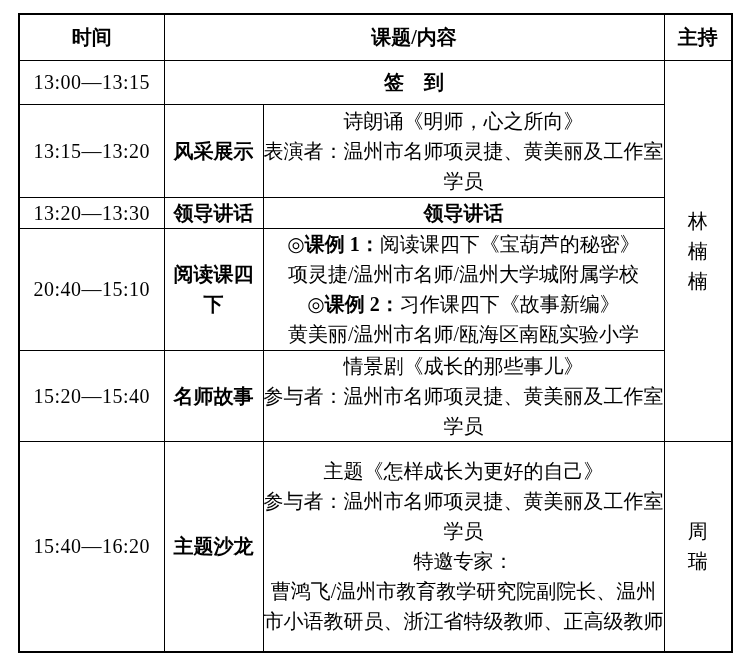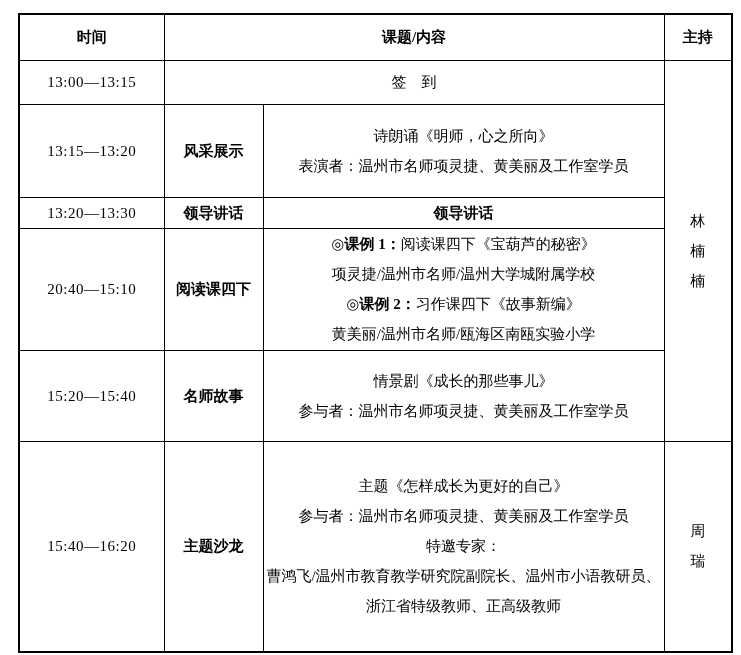--- a/index.html
+++ b/index.html
@@ -26,21 +26,21 @@
     top: 13px;
     width: 713px;
     border-collapse: collapse;
     table-layout: fixed;
     border: 2px solid #000000;
   }
   table.schedule td {
     border: 1px solid #000000;
     padding: 0;
     vertical-align: middle;
-    font-size: 15px;
+    font-size: 20px;
     line-height: 30px;
     overflow: hidden;
     text-align: center;
   }
   td.bold, .b { font-weight: bold; }
   td.time-cell {
     text-align: center;
     font-size: 19px;
     letter-spacing: 0.5px;
     white-space: nowrap;
@@ -61,21 +61,21 @@
     white-space: pre-line;
     line-height: 45px;
   }
   td.header-cell {
     text-align: center;
     font-weight: bold;
     font-size: 20px;
   }
   td.signin-cell {
     text-align: center;
-    font-weight: normal;
+    font-weight: bold;
   }
 </style>
 </head>
 <body>
 
 <div class="page">
   <table class="schedule">
     <colgroup>
       <col style="width:145px">
       <col style="width:99px">

